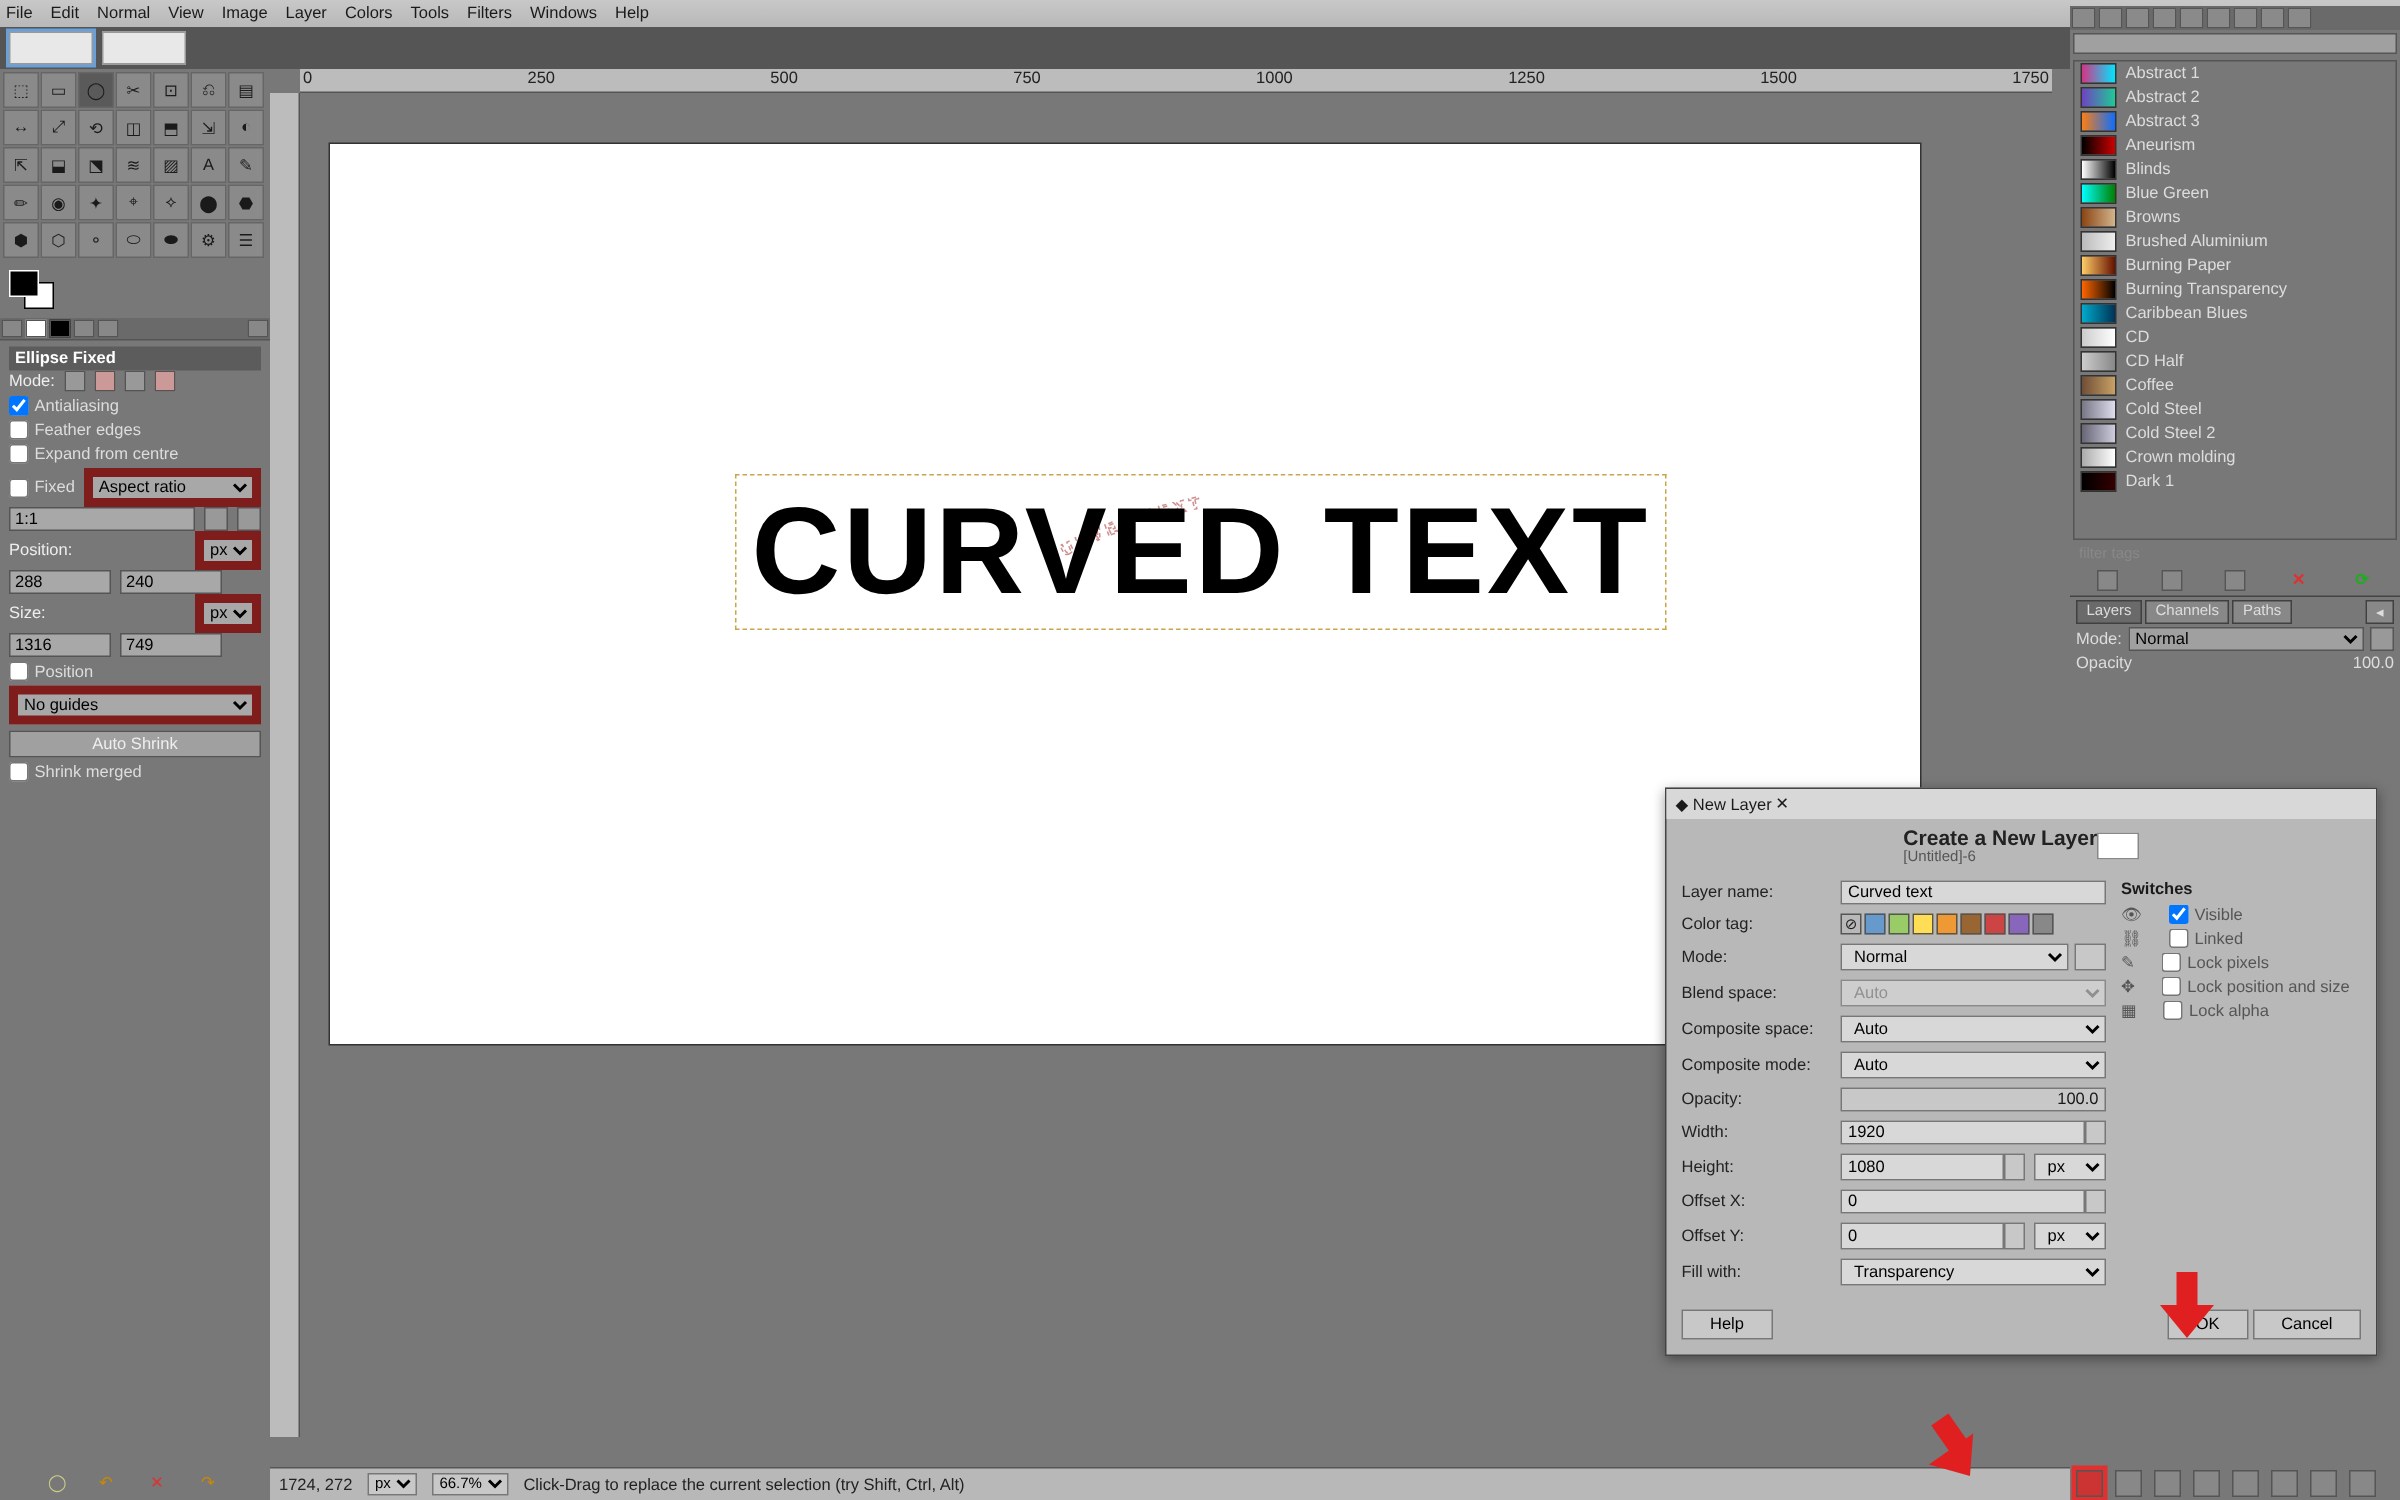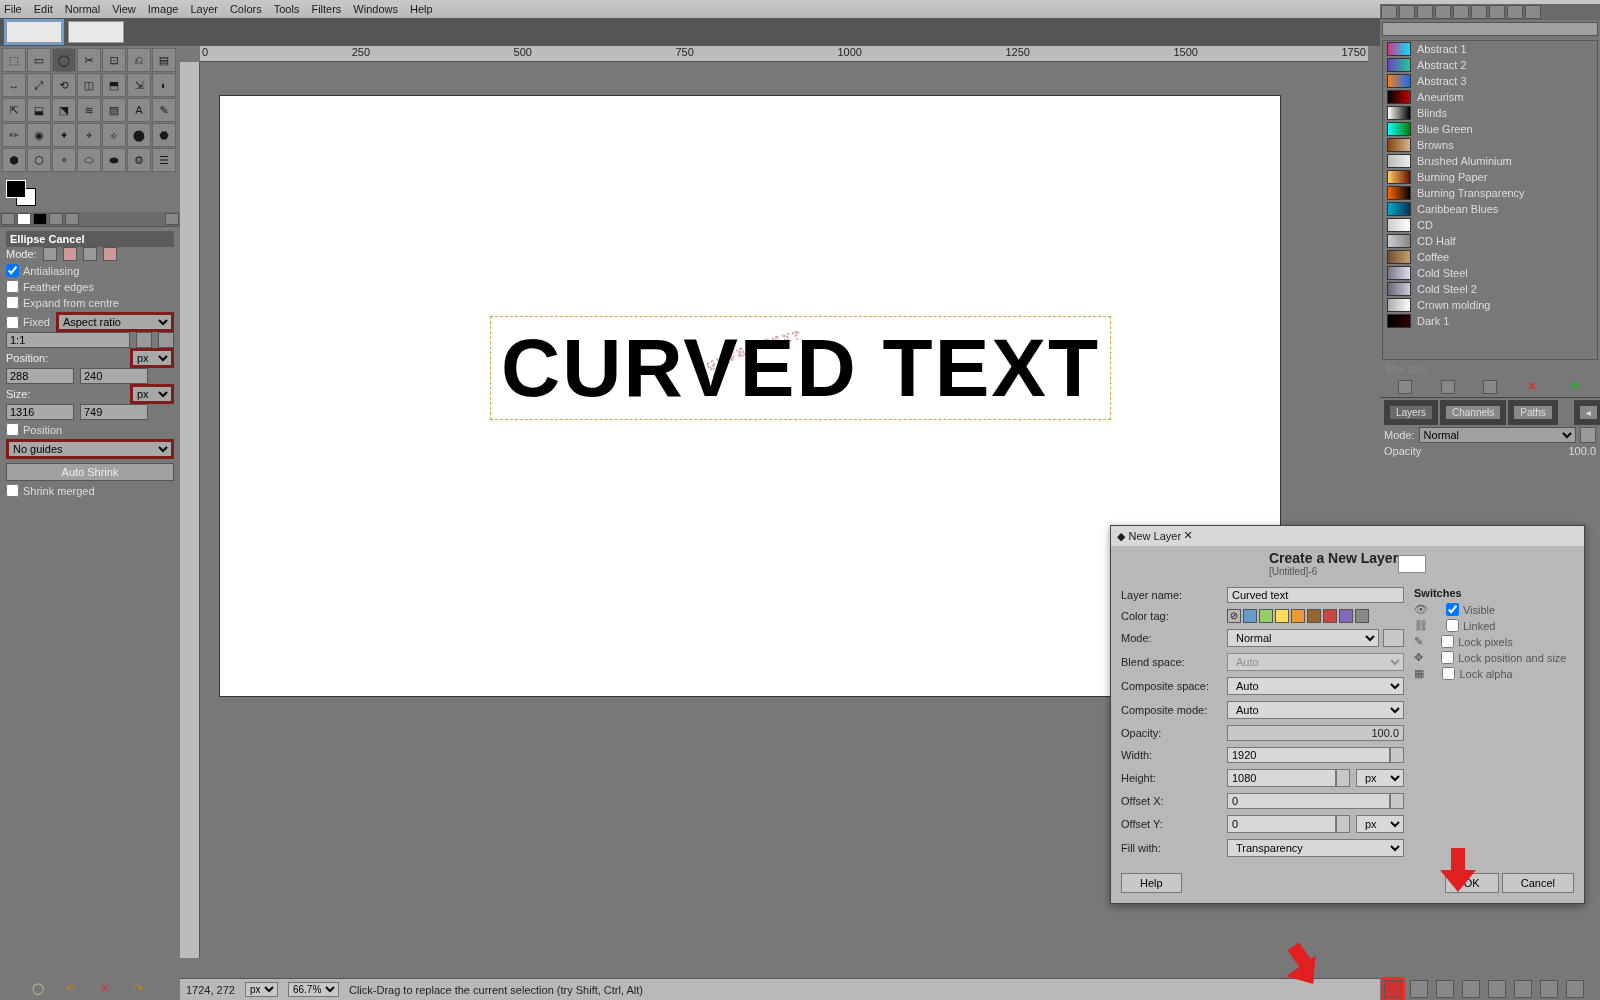--- a/index.html
+++ b/index.html
@@ -20,21 +20,21 @@
 .tl { background: #8a8a8a; border: 1px solid #666; display:flex; align-items:center; justify-content:center; }
 .tl.sel { background: #5a5a5a; }
 #colorswatch { margin: 6px; width: 30px; height: 26px; position: relative; }
 #colorswatch .fg { width: 20px; height: 18px; background: #000; border: 1px solid #fff; position: absolute; left: 0; top: 0; }
 #colorswatch .bg { width: 20px; height: 18px; background: #fff; border: 1px solid #000; position: absolute; left: 10px; top: 8px; }
 
 #tooloptions { background: #787878; border-top: 1px solid #555; padding: 4px 6px; color: #eee; }
 #tooloptions .hdr { background: #5c5c5c; padding: 2px 4px; font-weight: bold; color: #fff; }
 #tooloptions label { display:flex; align-items:center; gap:4px; margin: 3px 0; color:#ddd; }
 #tooloptions input[type=text] { width: 68px; background:#a8a8a8; border:1px solid #555; padding:1px 3px; }
-#tooloptions select { width: 100%; background:#a8a8a8; border:3px solid #7f1d1d; }
+#tooloptions select { width: 100%; background:#a8a8a8; border:6px solid #7f1d1d; }
 #tooloptions .row { display:flex; gap:6px; align-items:center; }
 #tooloptions .btn { background:#a0a0a0; border:1px solid #555; padding:2px 6px; text-align:center; }
 
 
 #canvaswrap { position: absolute; left: 180px; top: 46px; right: 220px; bottom: 30px; background:#787878; }
 #ruler-h { position:absolute; left:20px; right:12px; top:0; height:16px; background:#bcbcbc; display:flex; justify-content:space-between; font-size:9px; color:#222; padding:0 2px; border-bottom:1px solid #555;}
 #ruler-v { position:absolute; left:0; top:16px; width:20px; bottom:12px; background:#bcbcbc; border-right:1px solid #555;}
 #canvas { position:absolute; left:40px; top:50px; width:1060px; height:600px; background:#fff; box-shadow:0 0 0 1px #333; }
 #straight-text { position:absolute; left:270px; top:220px; border:1px dashed #caa64a; padding:4px 10px; font-family: Impact, "Arial Black", sans-serif; font-size:82px; font-weight:900; letter-spacing:2px; color:#000; white-space:nowrap; }
 
@@ -47,21 +47,21 @@
 #right .tabstrip { height:16px; background:#6a6a6a; display:flex; gap:2px; padding:1px;}
 #right .tabstrip .t { width:16px; height:14px; background:#8a8a8a; border:1px solid #555;}
 #gradlist { flex:0 0 320px; overflow:auto; background:#787878; border:1px solid #555; margin:2px;}
 .graditem { display:flex; align-items:center; gap:6px; padding:1px 4px; color:#ddd; }
 .graditem .sw { width:24px; height:14px; border:1px solid #333; }
 #gradbtns { height:20px; display:flex; justify-content:space-around; align-items:center; padding:0 4px;}
 #gradbtns span { width:14px; height:14px; display:inline-block; }
 
 #layerspanel { border-top:1px solid #444; padding:2px 4px; color:#ddd;}
 #layerspanel .tabs { display:flex; gap:2px; }
-#layerspanel .tabs span { padding:1px 6px; background:#888; border:6px solid #404040; font-size:10px;}
+#layerspanel .tabs span { padding:1px 6px; background:#888; border:1px solid #404040; font-size:10px;}
 #layerspanel .tabs span.act { background:#6a6a6a; }
 #layerspanel .row { display:flex; gap:4px; align-items:center; margin:2px 0;}
 #layerspanel select { flex:1; background:#a0a0a0; border:1px solid #555;}
 
 #layerbtns { position:absolute; right:0; bottom:0; height:22px; width:220px; background:#787878; display:flex; align-items:center; gap:8px; padding:0 4px;}
 #layerbtns .b { width:18px; height:18px; background:#888; border:1px solid #555;}
 #layerbtns .b.hi { outline:3px solid #e03030; background:#c33; }
 
 
 #dialog { position:absolute; left:1110px; top:525px; width:475px; background:#b8b8b8; border:1px solid #444; box-shadow:0 2px 8px rgba(0,0,0,.4); }
@@ -166,21 +166,21 @@
   <div style="height:14px;background:#6a6a6a;display:flex;gap:2px;padding:1px;">
     <span style="width:14px;height:12px;background:#888;border:1px solid #555"></span>
     <span style="width:14px;height:12px;background:#fff;border:1px solid #555"></span>
     <span style="width:14px;height:12px;background:#000;border:1px solid #555"></span>
     <span style="width:14px;height:12px;background:#888;border:1px solid #555"></span>
     <span style="width:14px;height:12px;background:#888;border:1px solid #555"></span>
     <span style="flex:1"></span>
     <span style="width:14px;height:12px;background:#888;border:1px solid #555"></span>
   </div>
   <div id="tooloptions">
-    <div class="hdr">Ellipse Cancel</div>
+    <div class="hdr">Ellipse Fixed</div>
     <div class="row">
         <span>Mode:</span>
       <span style="width:14px;height:14px;background:#999;border:1px solid #555"></span>
       <span style="width:14px;height:14px;background:#c99;border:1px solid #555"></span>
       <span style="width:14px;height:14px;background:#999;border:1px solid #555"></span>
       <span style="width:14px;height:14px;background:#c99;border:1px solid #555"></span>
     </div>
     <label>
         <input type="checkbox" checked="" style=""> 
         <span>Antialiasing</span>

